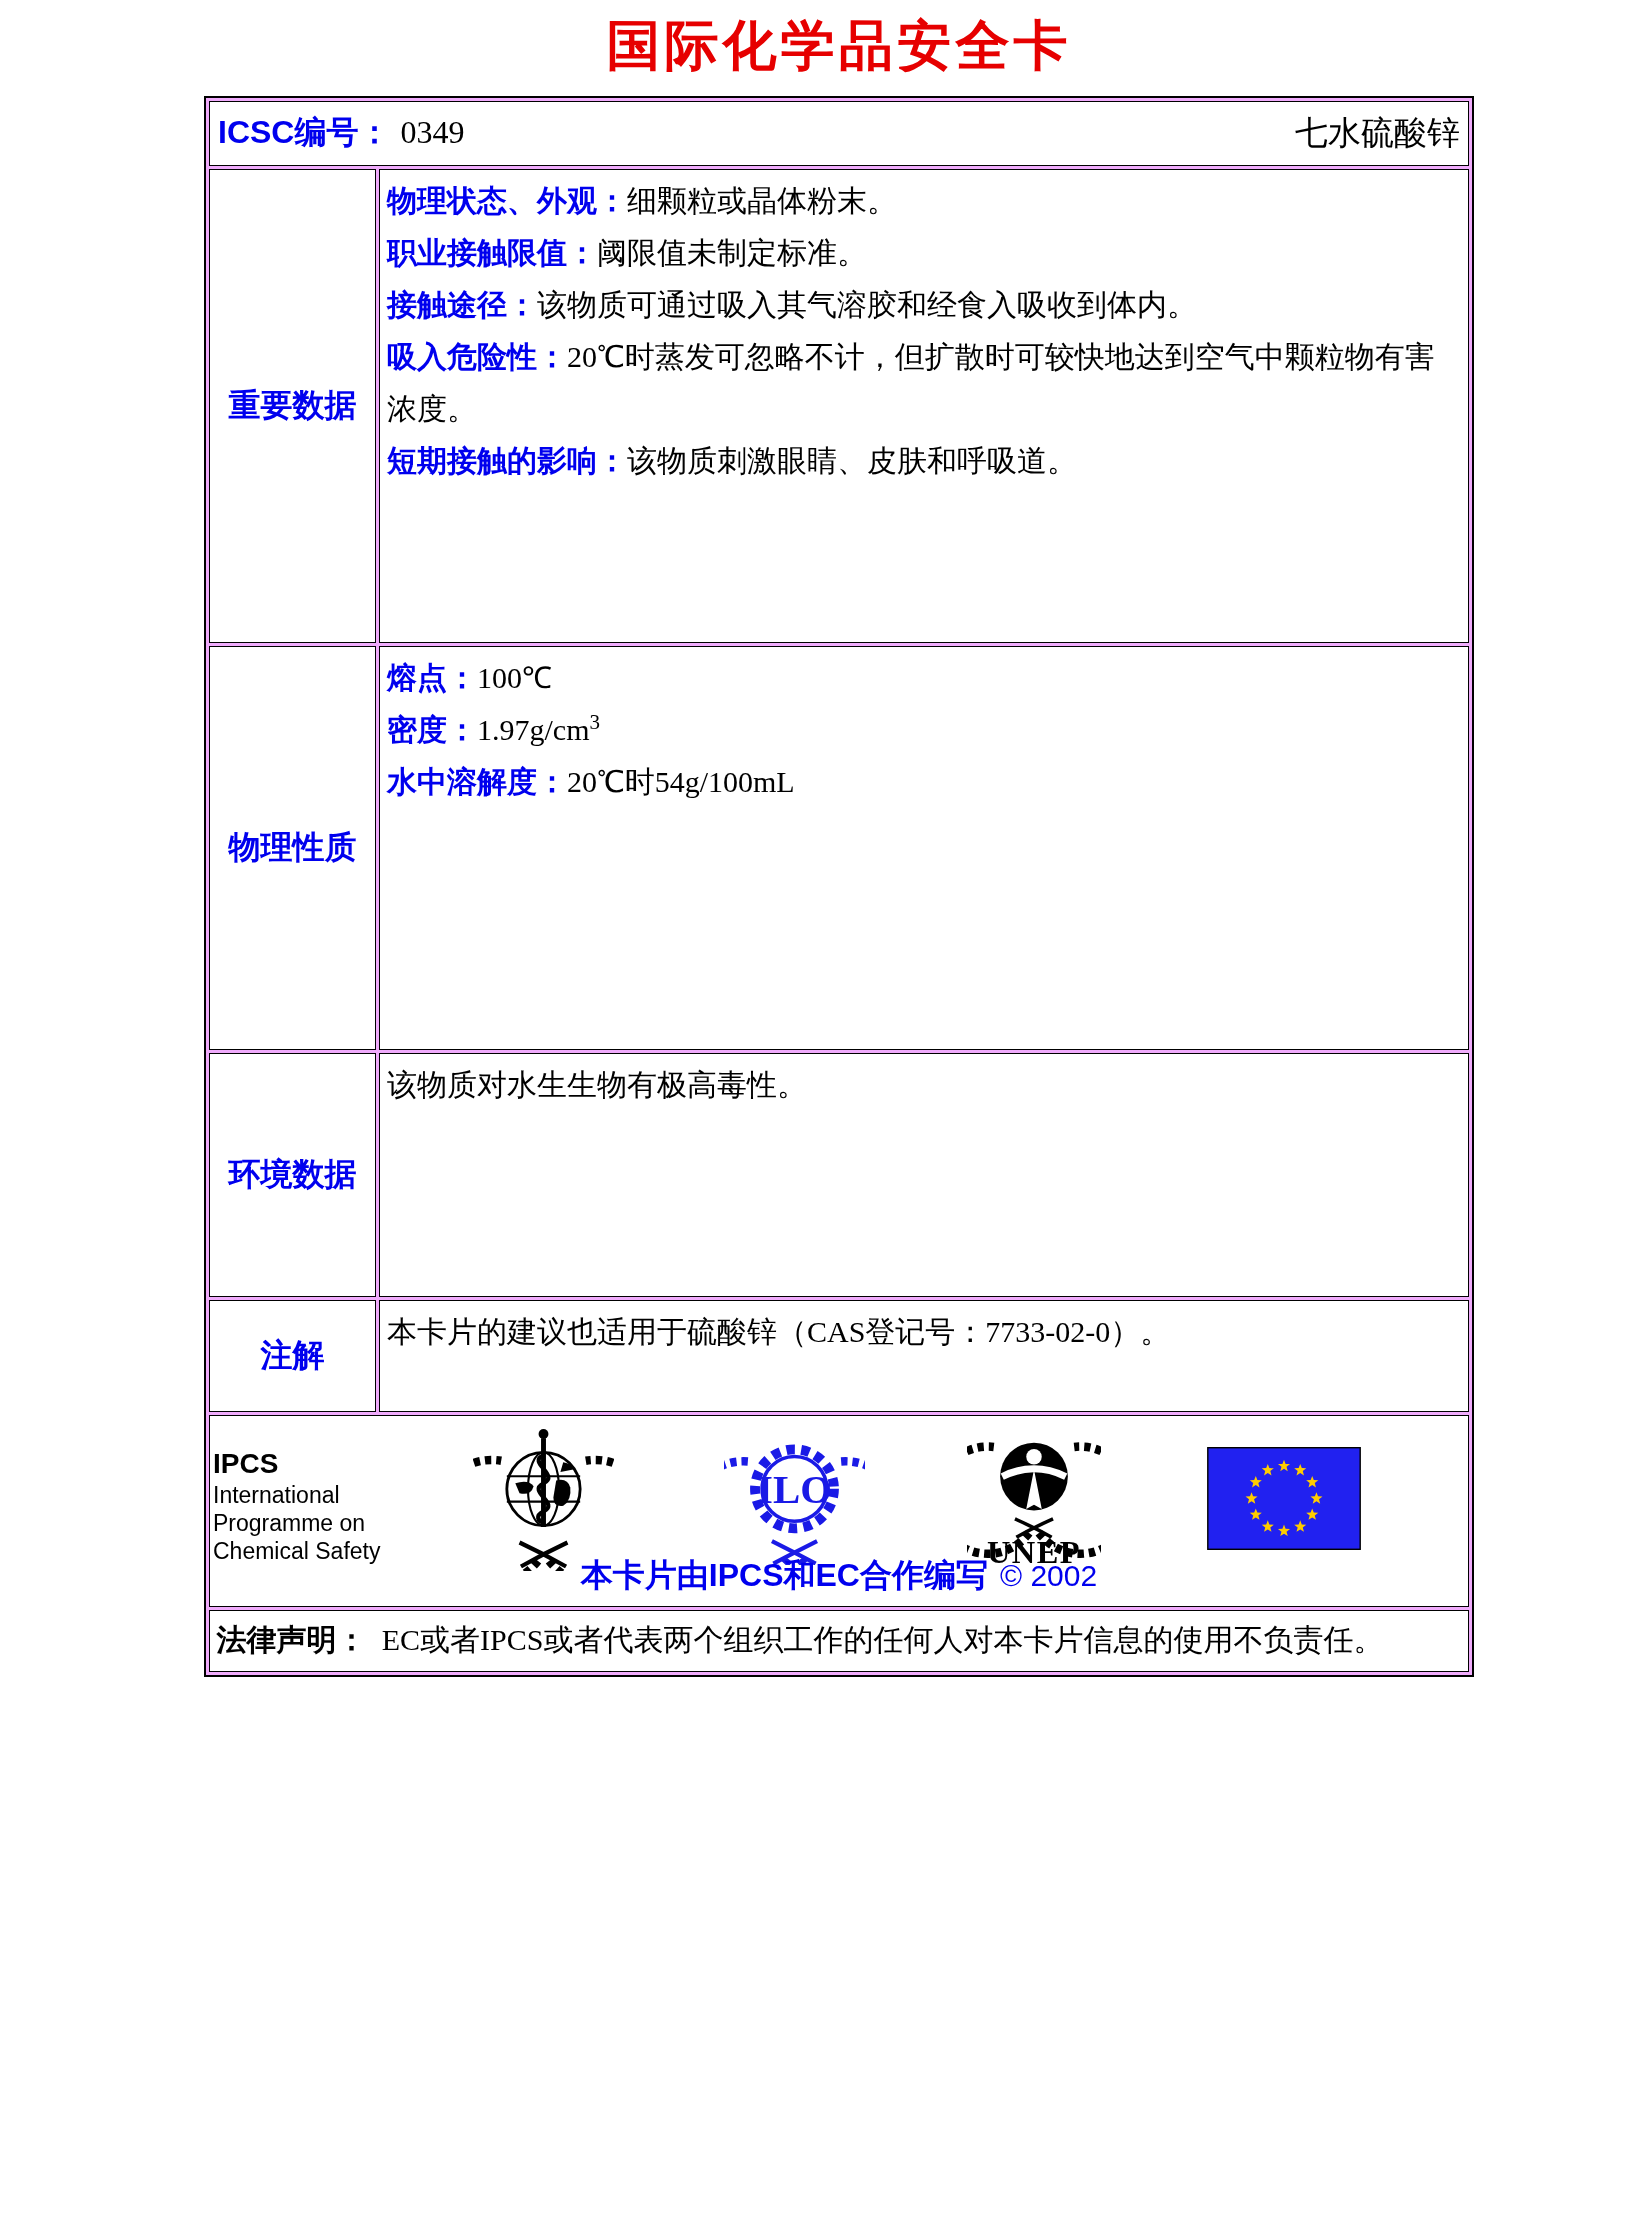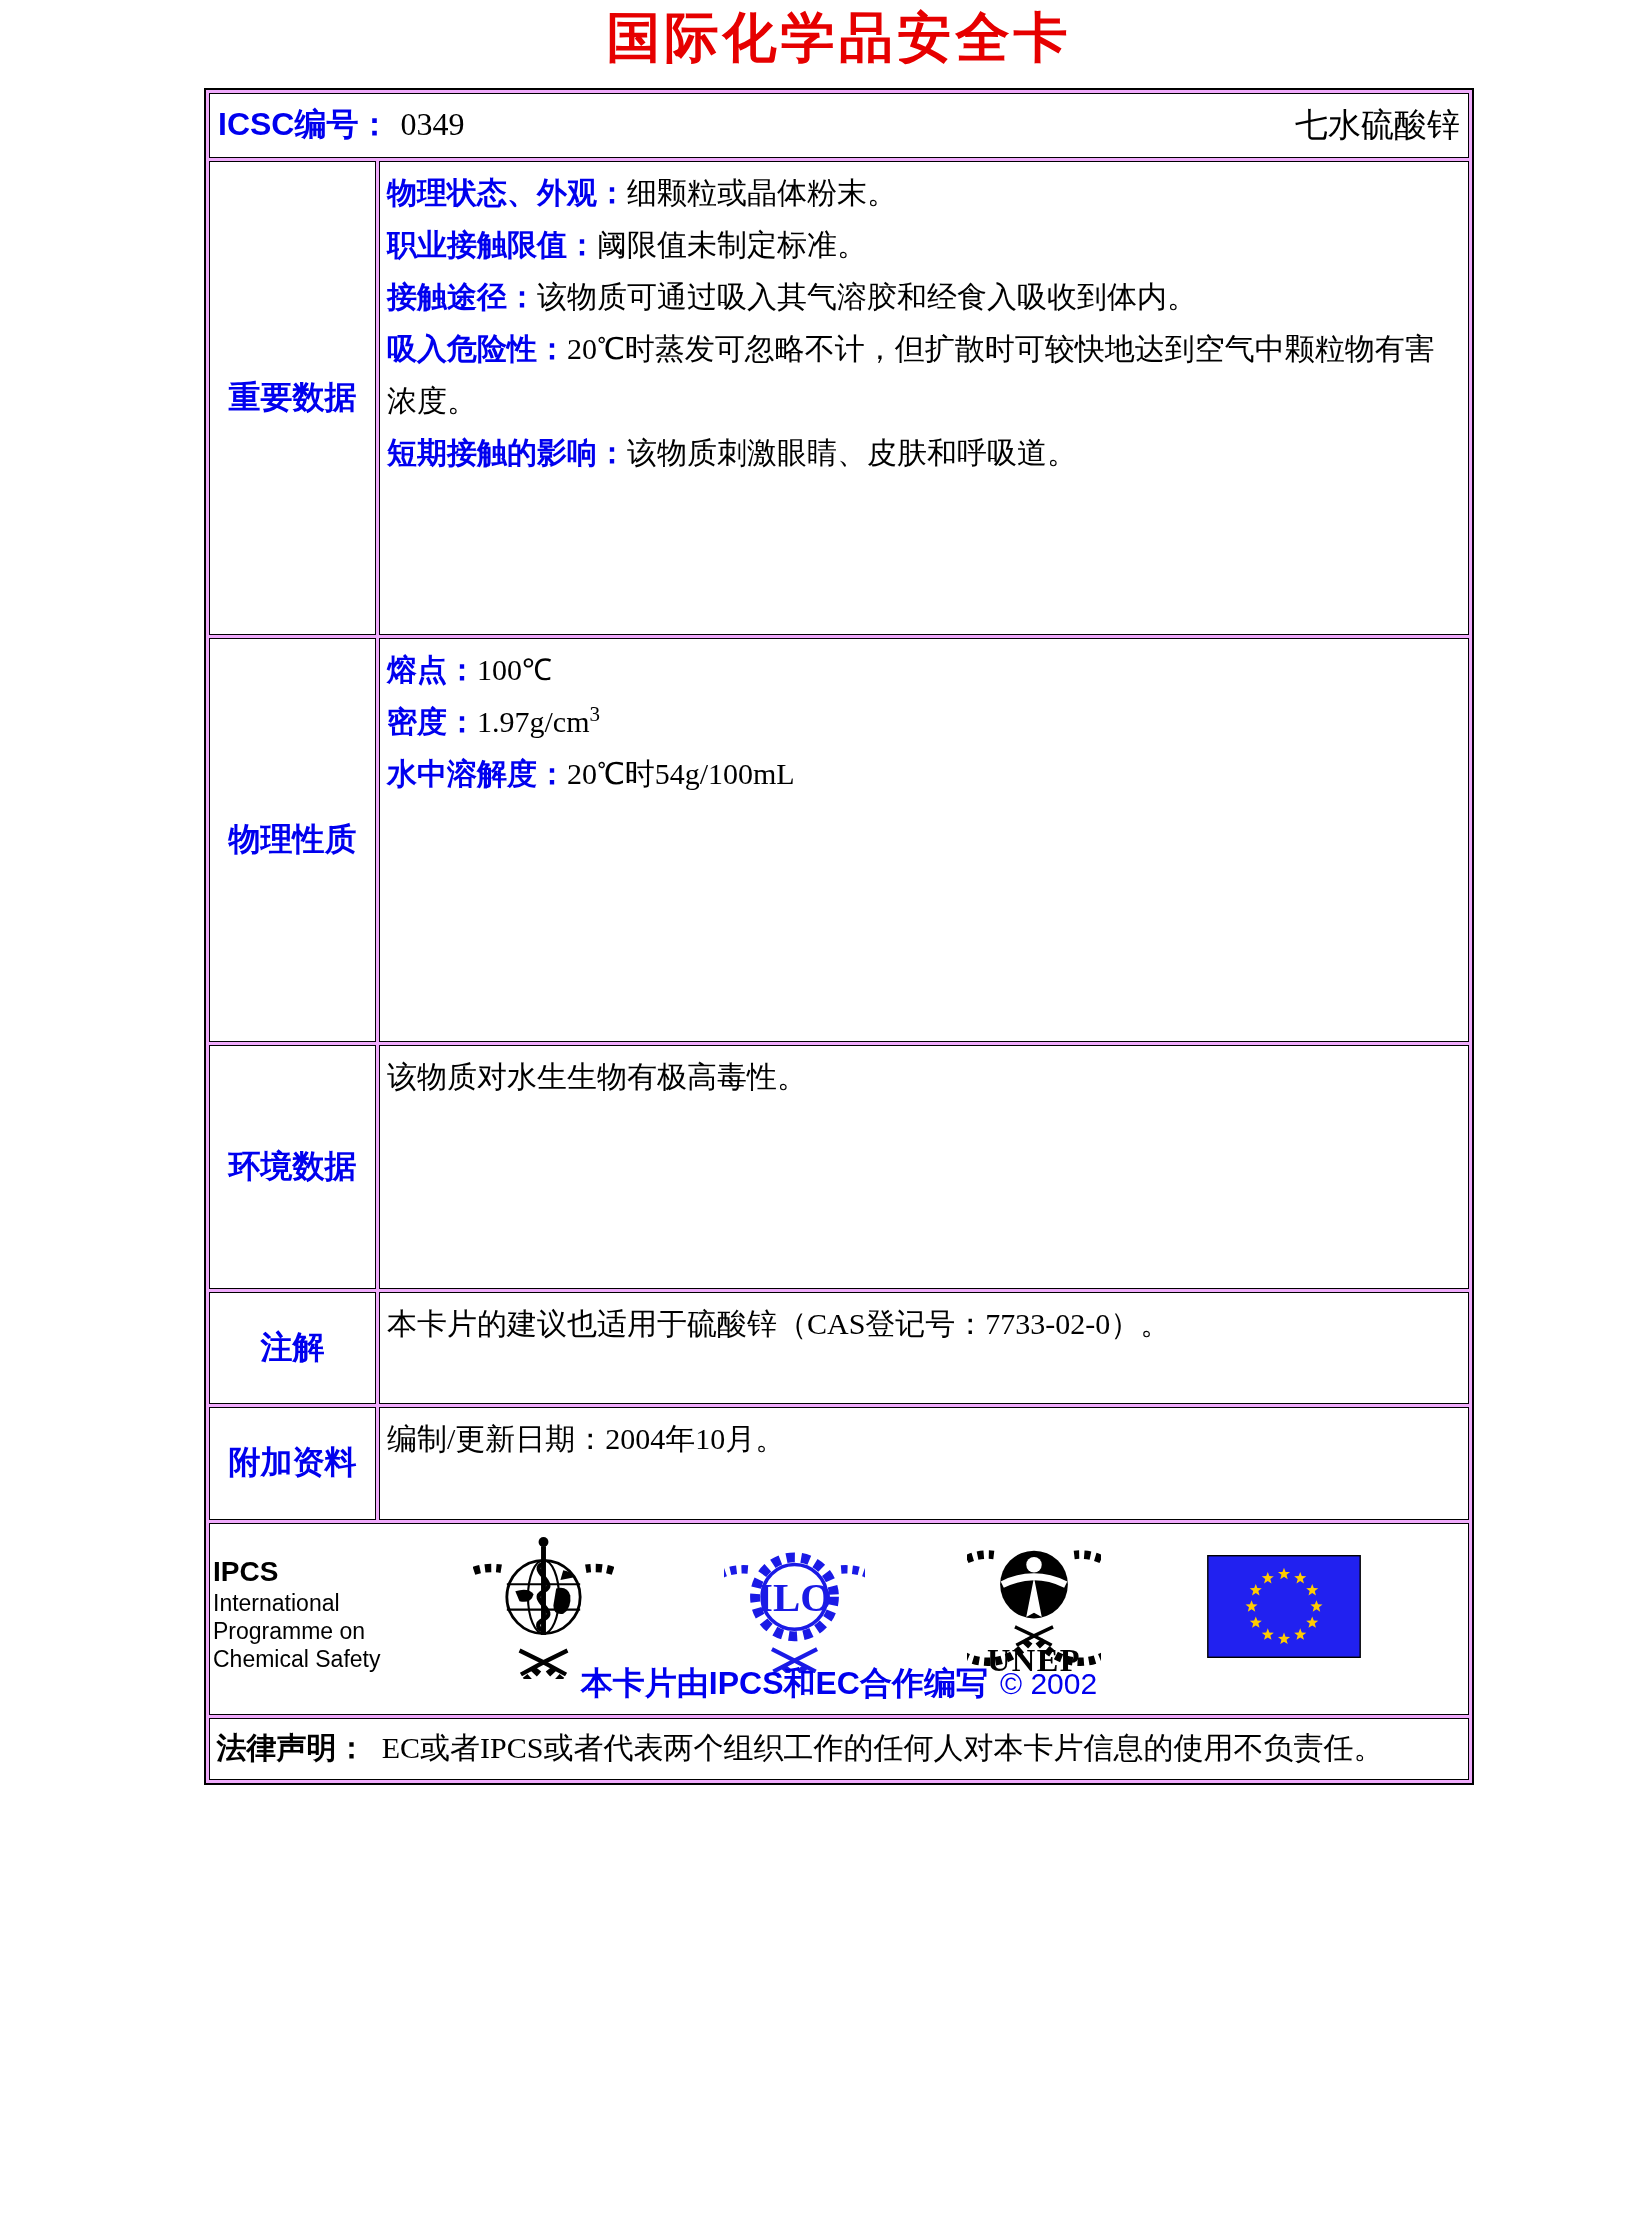--- a/index.html
+++ b/index.html
@@ -1,21 +1,21 @@
 <!DOCTYPE html>
 <html style="font-size:11.3px"><head>
 <meta charset="utf-8">
 <style>
   html,body{margin:0;padding:0;}
   body{
     width:1647px;height:2239px;background:#ffffff;
     font-family:"Liberation Serif", serif;color:#000;
     position:relative;
   }
-  .wrap{width:1270px;margin-left:204px;padding-top:2px;}
+  .wrap{width:1270px;margin-left:204px;padding-top:10px;}
   .page-title{
     margin:0 0 12.7px 0;text-align:center;
     font-family:"Liberation Serif", serif;font-weight:bold;
     font-size:54px;color:#e60000;letter-spacing:4.2px;
   }
   table.card{
     width:1270px;border:2.1px solid #000;background:#f0abfc;
     border-collapse:separate;border-spacing:3.5px;table-layout:fixed;
   }
   td{border:1.4px solid #000;vertical-align:top;background:#fff;box-sizing:border-box;}
@@ -117,26 +117,20 @@
       </td>
     </tr>
 
     <tr class="r-s3">
       <td class="label-cell">注解</td>
       <td class="content-cell">
         <p class="line"><span class="val">本卡片的建议也适用于硫酸锌（CAS登记号：7733-02-0）。</span></p>
       </td>
     </tr>
 
-    <tr class="r-s4">
-      <td class="label-cell">附加资料</td>
-      <td class="content-cell">
-        <p class="line"><span class="val">编制/更新日期：2004年10月。</span></p>
-      </td>
-    </tr>
 
     <tr class="r-logos">
       <td colspan="2" class="logos-cell">
 
         <div class="ipcs-block">
           <div class="ipcs-title">IPCS</div>
           <div class="ipcs-sub">International</div>
           <div class="ipcs-sub">Programme on</div>
           <div class="ipcs-sub">Chemical Safety</div>
         </div>

